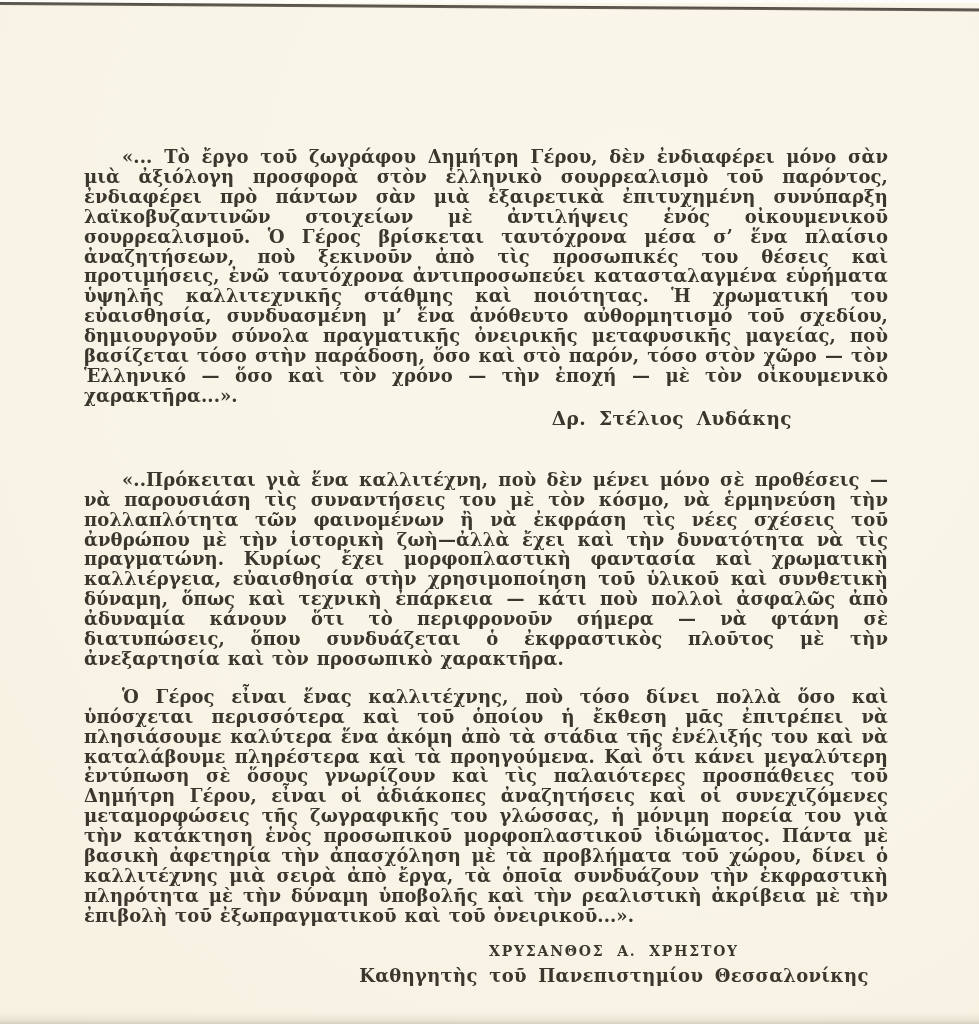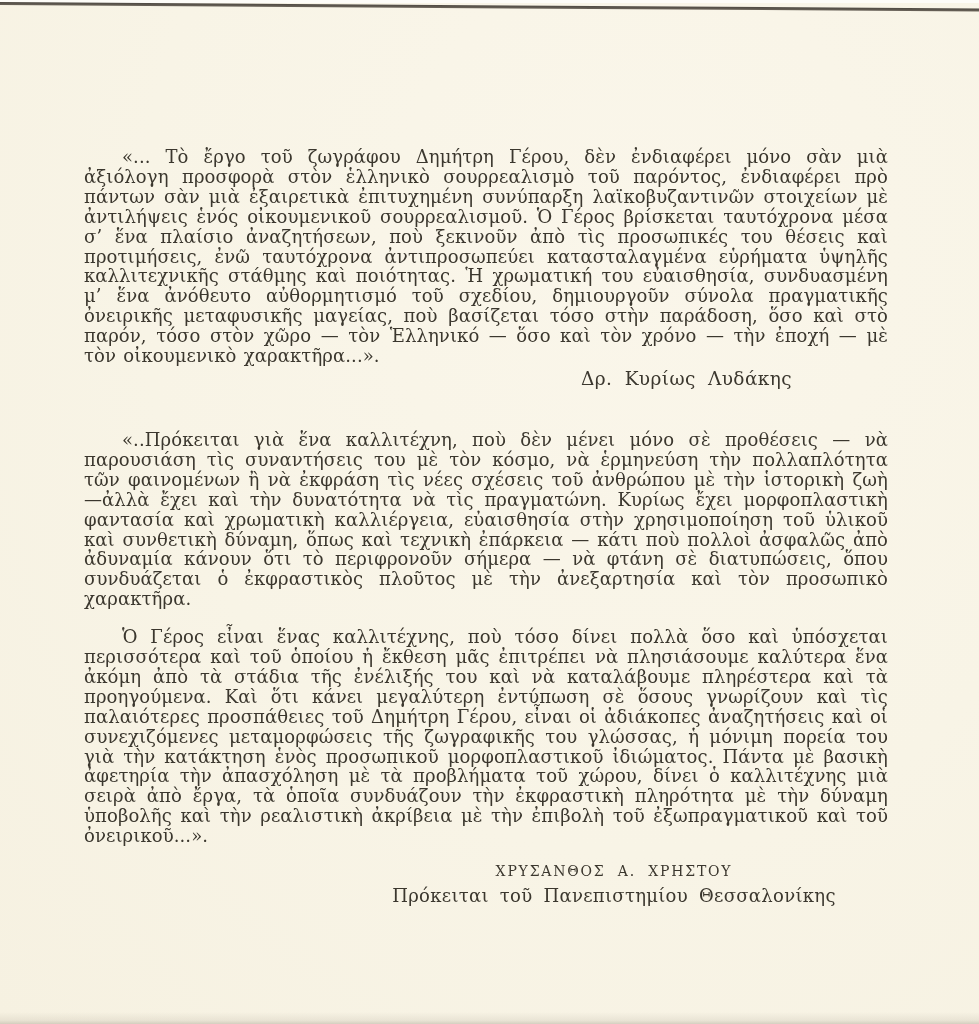--- a/index.html
+++ b/index.html
@@ -35,20 +35,21 @@
     position: absolute;
     left: 0; right: 0; bottom: 0;
     height: 12px;
     background: linear-gradient(to bottom, rgba(110,98,80,0) 0%, rgba(110,98,80,0.10) 70%, rgba(90,80,64,0.22) 100%);
   }
   .text-column {
     position: absolute;
     left: 84px;
     top: 0;
     width: 804px;
+    font-weight: bold;
   }
   .body-text {
     margin: 0;
     font-size: 18px;
     line-height: 19.9px;
     text-align: justify;
     text-indent: 38px;
     word-spacing: 1.5px;
     letter-spacing: 0.1px;
     color: #3b372e;
@@ -91,26 +92,26 @@
 </head>
 <body>
 
 <div class="scan-top-white"></div>
 <div class="scan-top-line"></div>
 
 <div class="text-column">
 
   <p class="body-text quote-1">«... Τὸ ἔργο τοῦ ζωγράφου Δημήτρη Γέρου, δὲν ἐνδιαφέρει μόνο σὰν μιὰ ἀξιόλογη προσφορὰ στὸν ἑλληνικὸ σουρρεαλισμὸ τοῦ παρόντος, ἐνδιαφέρει πρὸ πάντων σὰν μιὰ ἐξαιρετικὰ ἐπιτυχημένη συνύπαρξη λαϊκοβυζαντινῶν στοιχείων μὲ ἀντιλήψεις ἑνός οἰκουμενικοῦ σουρρεαλισμοῦ. Ὁ Γέρος βρίσκεται ταυτόχρονα μέσα σ’ ἕνα πλαίσιο ἀναζητήσεων, ποὺ ξεκινοῦν ἀπὸ τὶς προσωπικές του θέσεις καὶ προτιμήσεις, ἐνῶ ταυτόχρονα ἀντιπροσωπεύει κατασταλαγμένα εὑρήματα ὑψηλῆς καλλιτεχνικῆς στάθμης καὶ ποιότητας. Ἡ χρωματική του εὐαισθησία, συνδυασμένη μ’ ἕνα ἀνόθευτο αὐθορμητισμό τοῦ σχεδίου, δημιουργοῦν σύνολα πραγματικῆς ὀνειρικῆς μεταφυσικῆς μαγείας, ποὺ βασίζεται τόσο στὴν παράδοση, ὅσο καὶ στὸ παρόν, τόσο στὸν χῶρο — τὸν Ἑλληνικό — ὅσο καὶ τὸν χρόνο — τὴν ἐποχή — μὲ τὸν οἰκουμενικὸ χαρακτῆρα...».</p>
 
-  <div class="sig-1">Δρ. Κυρίως Λυδάκης</div>
+  <div class="sig-1">Δρ. Στέλιος Λυδάκης</div>
 
   <p class="body-text quote-2-p1">«..Πρόκειται γιὰ ἕνα καλλιτέχνη, ποὺ δὲν μένει μόνο σὲ προθέσεις — νὰ παρουσιάση τὶς συναντήσεις του μὲ τὸν κόσμο, νὰ ἑρμηνεύση τὴν πολλαπλότητα τῶν φαινομένων ἢ νὰ ἐκφράση τὶς νέες σχέσεις τοῦ ἀνθρώπου μὲ τὴν ἱστορικὴ ζωὴ—ἀλλὰ ἔχει καὶ τὴν δυνατότητα νὰ τὶς πραγματώνη. Κυρίως ἔχει μορφοπλαστικὴ φαντασία καὶ χρωματικὴ καλλιέργεια, εὐαισθησία στὴν χρησιμοποίηση τοῦ ὑλικοῦ καὶ συνθετικὴ δύναμη, ὅπως καὶ τεχνικὴ ἐπάρκεια — κάτι ποὺ πολλοὶ ἀσφαλῶς ἀπὸ ἀδυναμία κάνουν ὅτι τὸ περιφρονοῦν σήμερα — νὰ φτάνη σὲ διατυπώσεις, ὅπου συνδυάζεται ὁ ἐκφραστικὸς πλοῦτος μὲ τὴν ἀνεξαρτησία καὶ τὸν προσωπικὸ χαρακτῆρα.</p>
 
   <p class="body-text quote-2-p2">Ὁ Γέρος εἶναι ἕνας καλλιτέχνης, ποὺ τόσο δίνει πολλὰ ὅσο καὶ ὑπόσχεται περισσότερα καὶ τοῦ ὁποίου ἡ ἔκθεση μᾶς ἐπιτρέπει νὰ πλησιάσουμε καλύτερα ἕνα ἀκόμη ἀπὸ τὰ στάδια τῆς ἐνέλιξής του καὶ νὰ καταλάβουμε πληρέστερα καὶ τὰ προηγούμενα. Καὶ ὅτι κάνει μεγαλύτερη ἐντύπωση σὲ ὅσους γνωρίζουν καὶ τὶς παλαιότερες προσπάθειες τοῦ Δημήτρη Γέρου, εἶναι οἱ ἀδιάκοπες ἀναζητήσεις καὶ οἱ συνεχιζόμενες μεταμορφώσεις τῆς ζωγραφικῆς του γλώσσας, ἡ μόνιμη πορεία του γιὰ τὴν κατάκτηση ἑνὸς προσωπικοῦ μορφοπλαστικοῦ ἰδιώματος. Πάντα μὲ βασικὴ ἀφετηρία τὴν ἀπασχόληση μὲ τὰ προβλήματα τοῦ χώρου, δίνει ὁ καλλιτέχνης μιὰ σειρὰ ἀπὸ ἔργα, τὰ ὁποῖα συνδυάζουν τὴν ἐκφραστικὴ πληρότητα μὲ τὴν δύναμη ὑποβολῆς καὶ τὴν ρεαλιστικὴ ἀκρίβεια μὲ τὴν ἐπιβολὴ τοῦ ἐξωπραγματικοῦ καὶ τοῦ ὀνειρικοῦ...».</p>
 
   <div class="sig-2">
     <div class="sig-2-name">ΧΡΥΣΑΝΘΟΣ Α. ΧΡΗΣΤΟΥ</div>
-    <div class="sig-2-title">Πρόκειται τοῦ Πανεπιστημίου Θεσσαλονίκης</div>
+    <div class="sig-2-title">Καθηγητὴς τοῦ Πανεπιστημίου Θεσσαλονίκης</div>
   </div>
 
 </div>
 
 <div class="scan-bottom-shadow"></div>
 
 </body></html>

